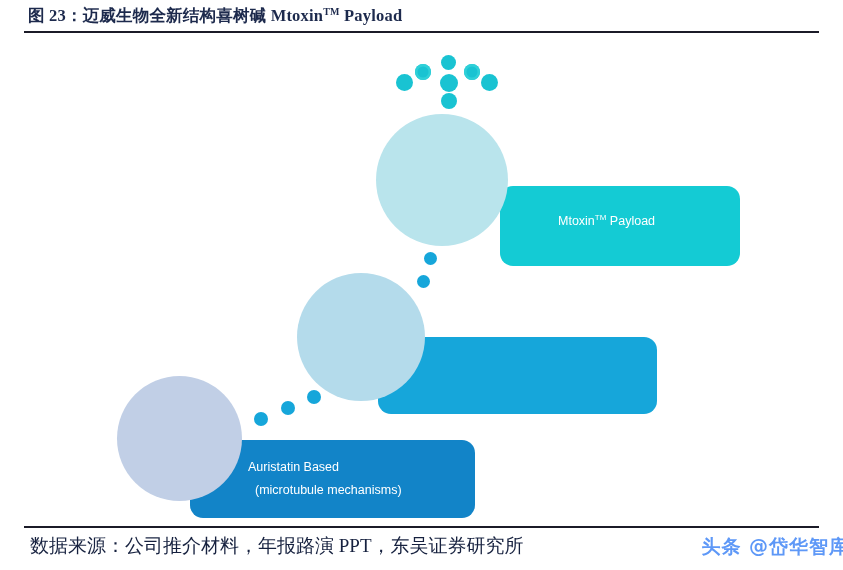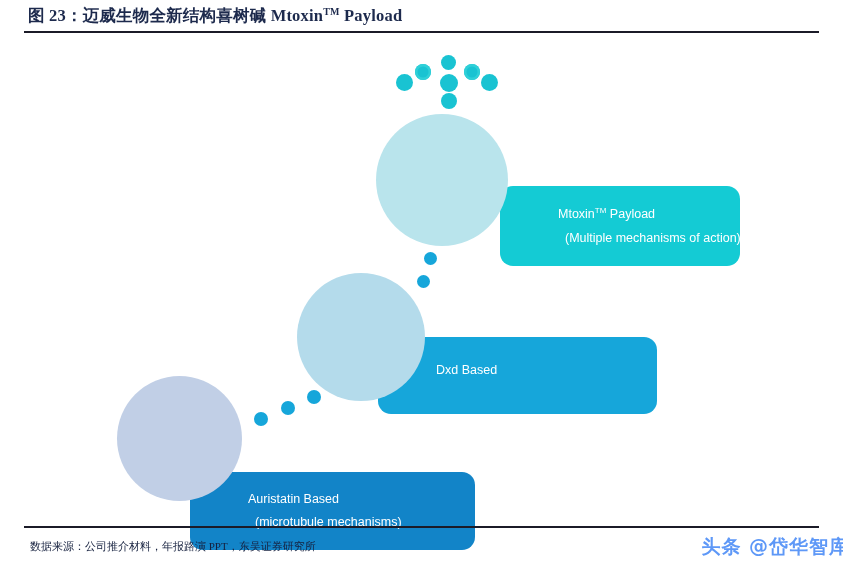--- a/index.html
+++ b/index.html
@@ -56,21 +56,21 @@
     border-top: 2.6px solid #1b1b28;
   }
 
   
   .source {
     position: absolute;
     left: 30px;
     top: 546px;
     transform: translateY(-50%);
     font-family: "Liberation Serif", serif;
-    font-size: 11px;
+    font-size: 19px;
     color: #16213f;
     white-space: nowrap;
   }
   .watermark {
     position: absolute;
     right: 22px;
     top: 547px;
     transform: translateY(-50%);
     font-family: "DejaVu Sans", sans-serif;
     font-size: 19px;
@@ -132,21 +132,20 @@
     width: 279px;
     height: 77px;
     background: #16a6da;
   }
   .plate-bottom {
     left: 190px;
     top: 404px;
     width: 285px;
     height: 78px;
     background: #1284c8;
-    margin-top: 32px;
   }
   .plate-bottom .line1 { font-size: 12.5px; }
 
   
   .big-circle {
     position: absolute;
     border-radius: 50%;
   }
   .circle-top {
     left: 376px;
@@ -198,29 +197,27 @@
       <div class="dot dot-cyan dot-ring" style="left:415px; top:28px; width:16px; height:16px;"></div>
       <div class="dot dot-cyan dot-ring" style="left:464px; top:28px; width:16px; height:16px;"></div>
       <div class="dot dot-cyan" style="left:396px; top:38px; width:17px; height:17px;"></div>
       <div class="dot dot-cyan" style="left:481px; top:38px; width:17px; height:17px;"></div>
       <div class="dot dot-cyan" style="left:440px; top:38px; width:18px; height:18px;"></div>
       <div class="dot dot-cyan" style="left:441px; top:57px; width:16px; height:16px;"></div>
     </div>
 
     <div class="plate plate-top">
       <div class="line1"><span>Mtoxin</span><span class="sup">TM</span><span> Payload</span></div>
-      <div class="line2">(Multiple mechanisms of action)</div>
     </div>
     <div class="big-circle circle-top"></div>
 
     <div class="dot" style="left:424px; top:216px; width:13px; height:13px;"></div>
     <div class="dot" style="left:417px; top:239px; width:13px; height:13px;"></div>
 
     <div class="plate plate-mid">
-      <div class="line1">Dxd Based</div>
     </div>
     <div class="big-circle circle-mid"></div>
 
     <div class="dot" style="left:307px; top:354px; width:14px; height:14px;"></div>
     <div class="dot" style="left:281px; top:365px; width:14px; height:14px;"></div>
     <div class="dot" style="left:254px; top:376px; width:14px; height:14px;"></div>
 
     <div class="plate plate-bottom">
       <div class="line1">Auristatin Based</div>
       <div class="line2">(microtubule mechanisms)</div>

